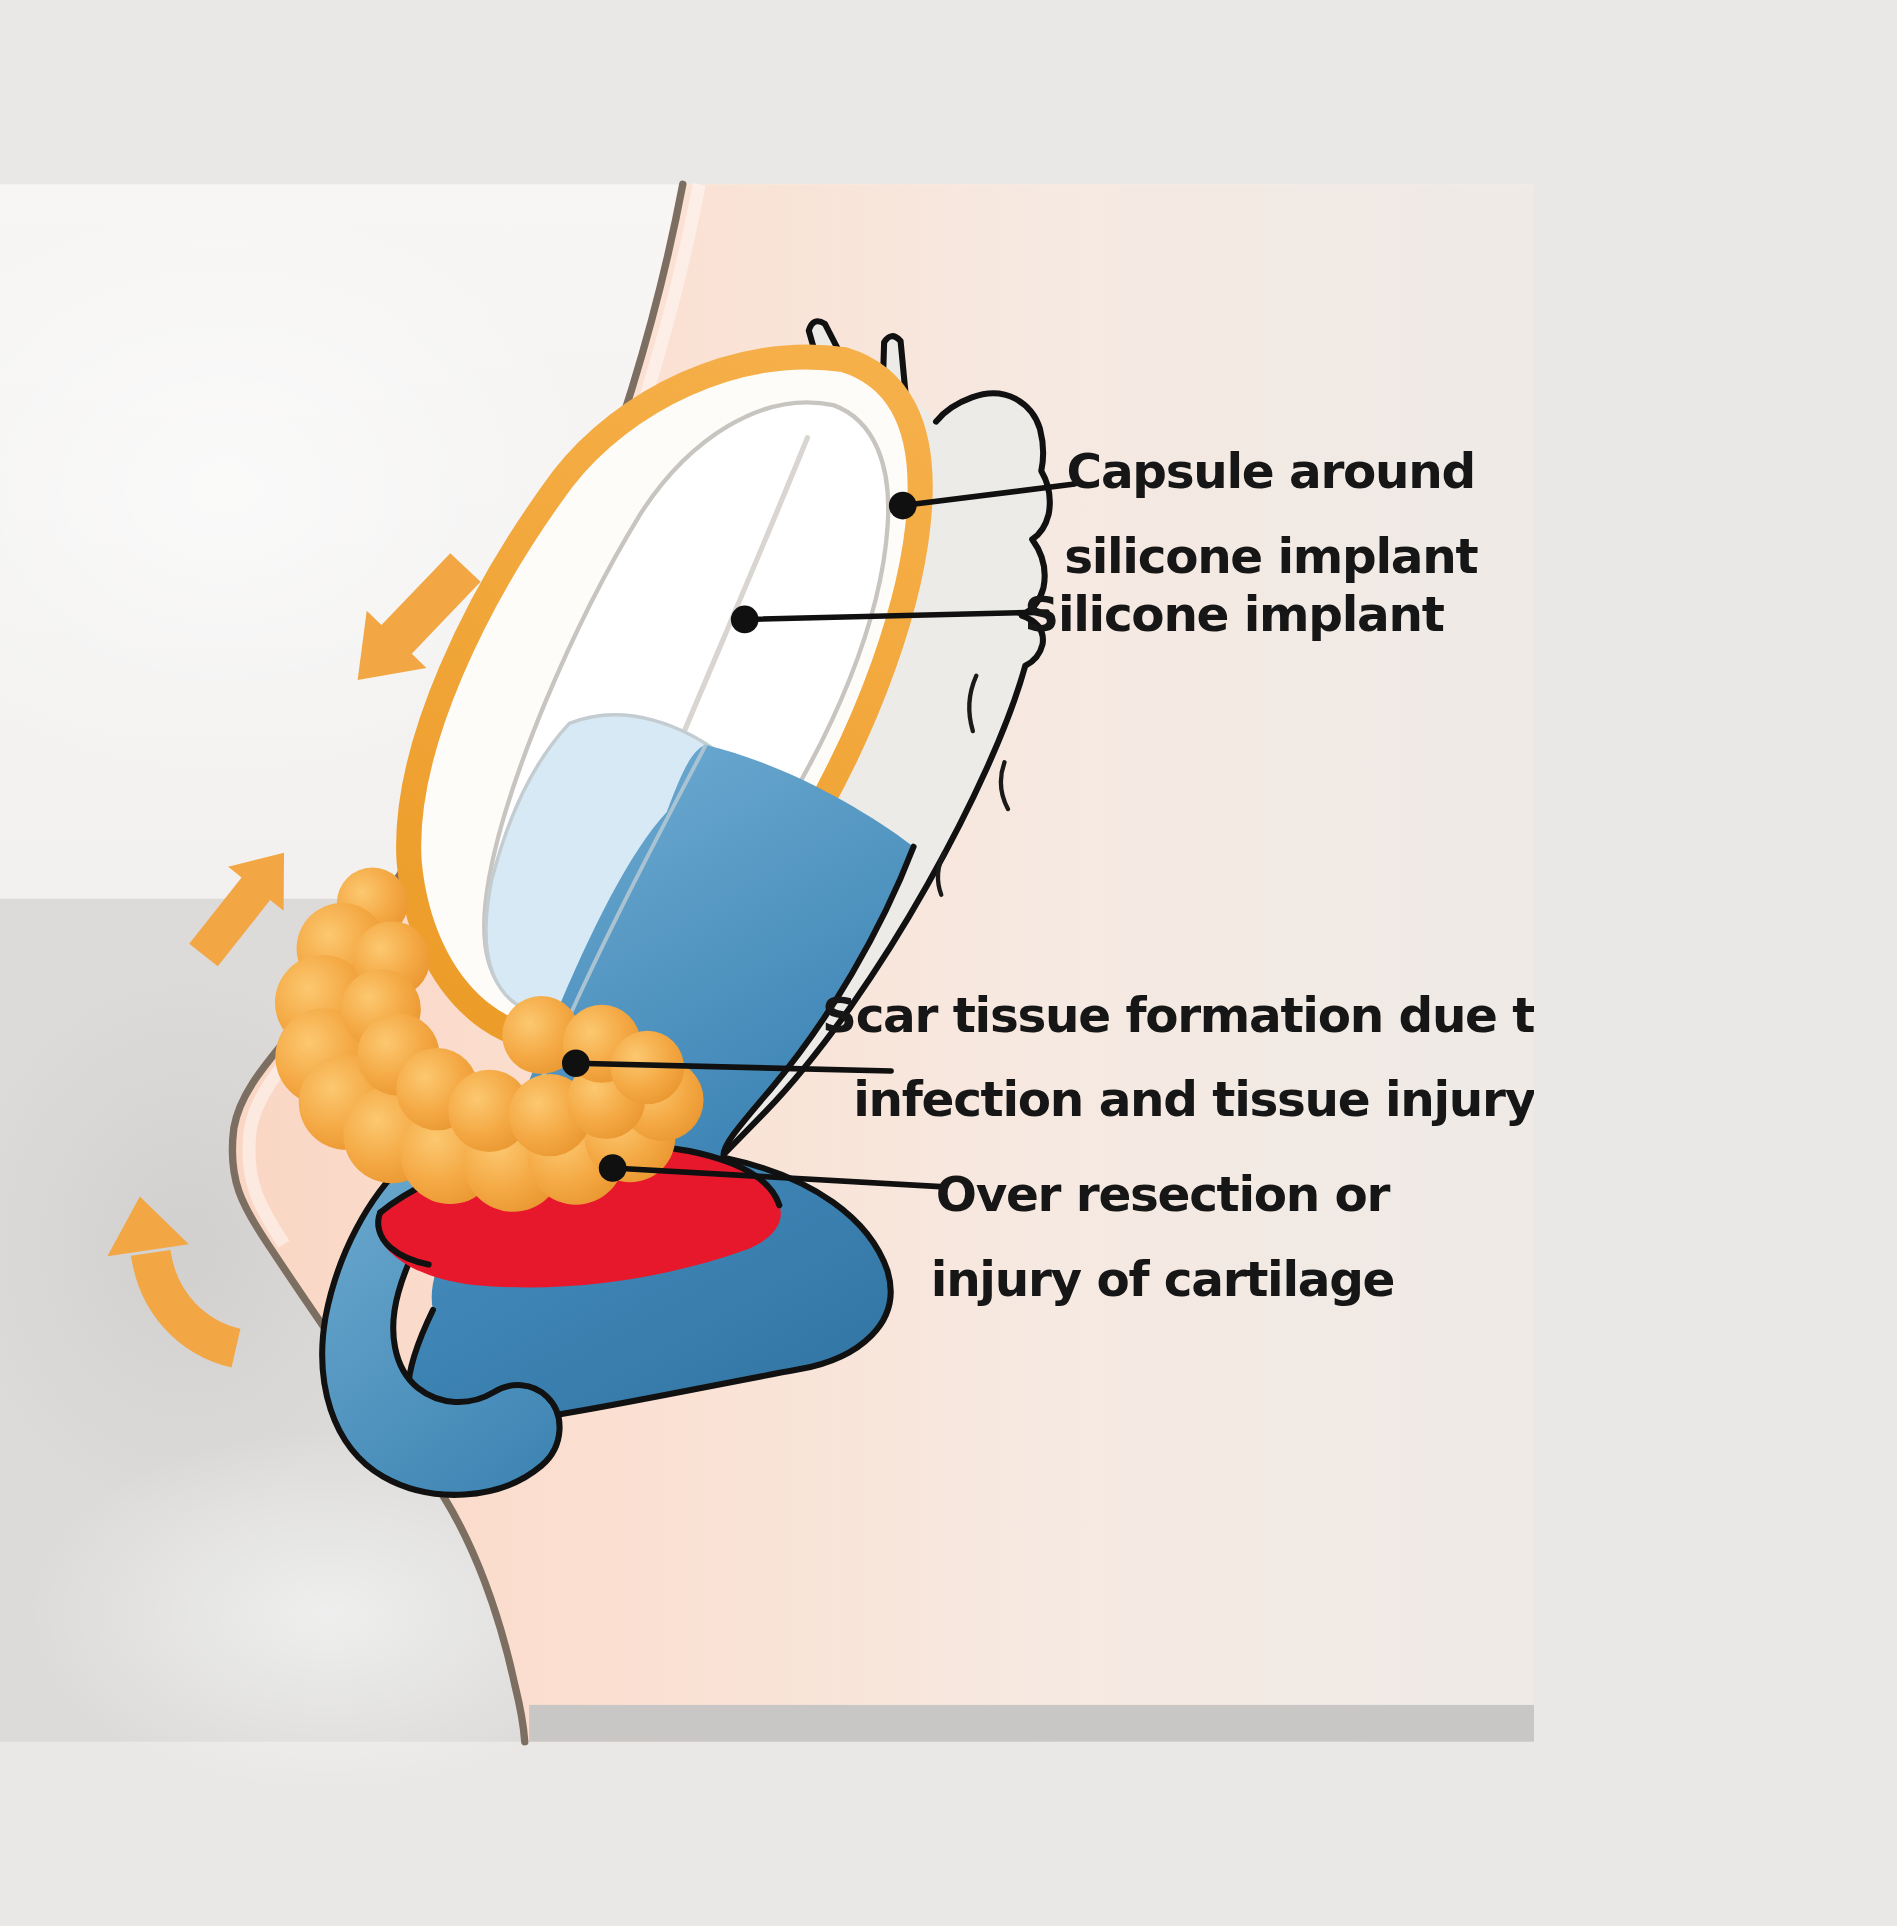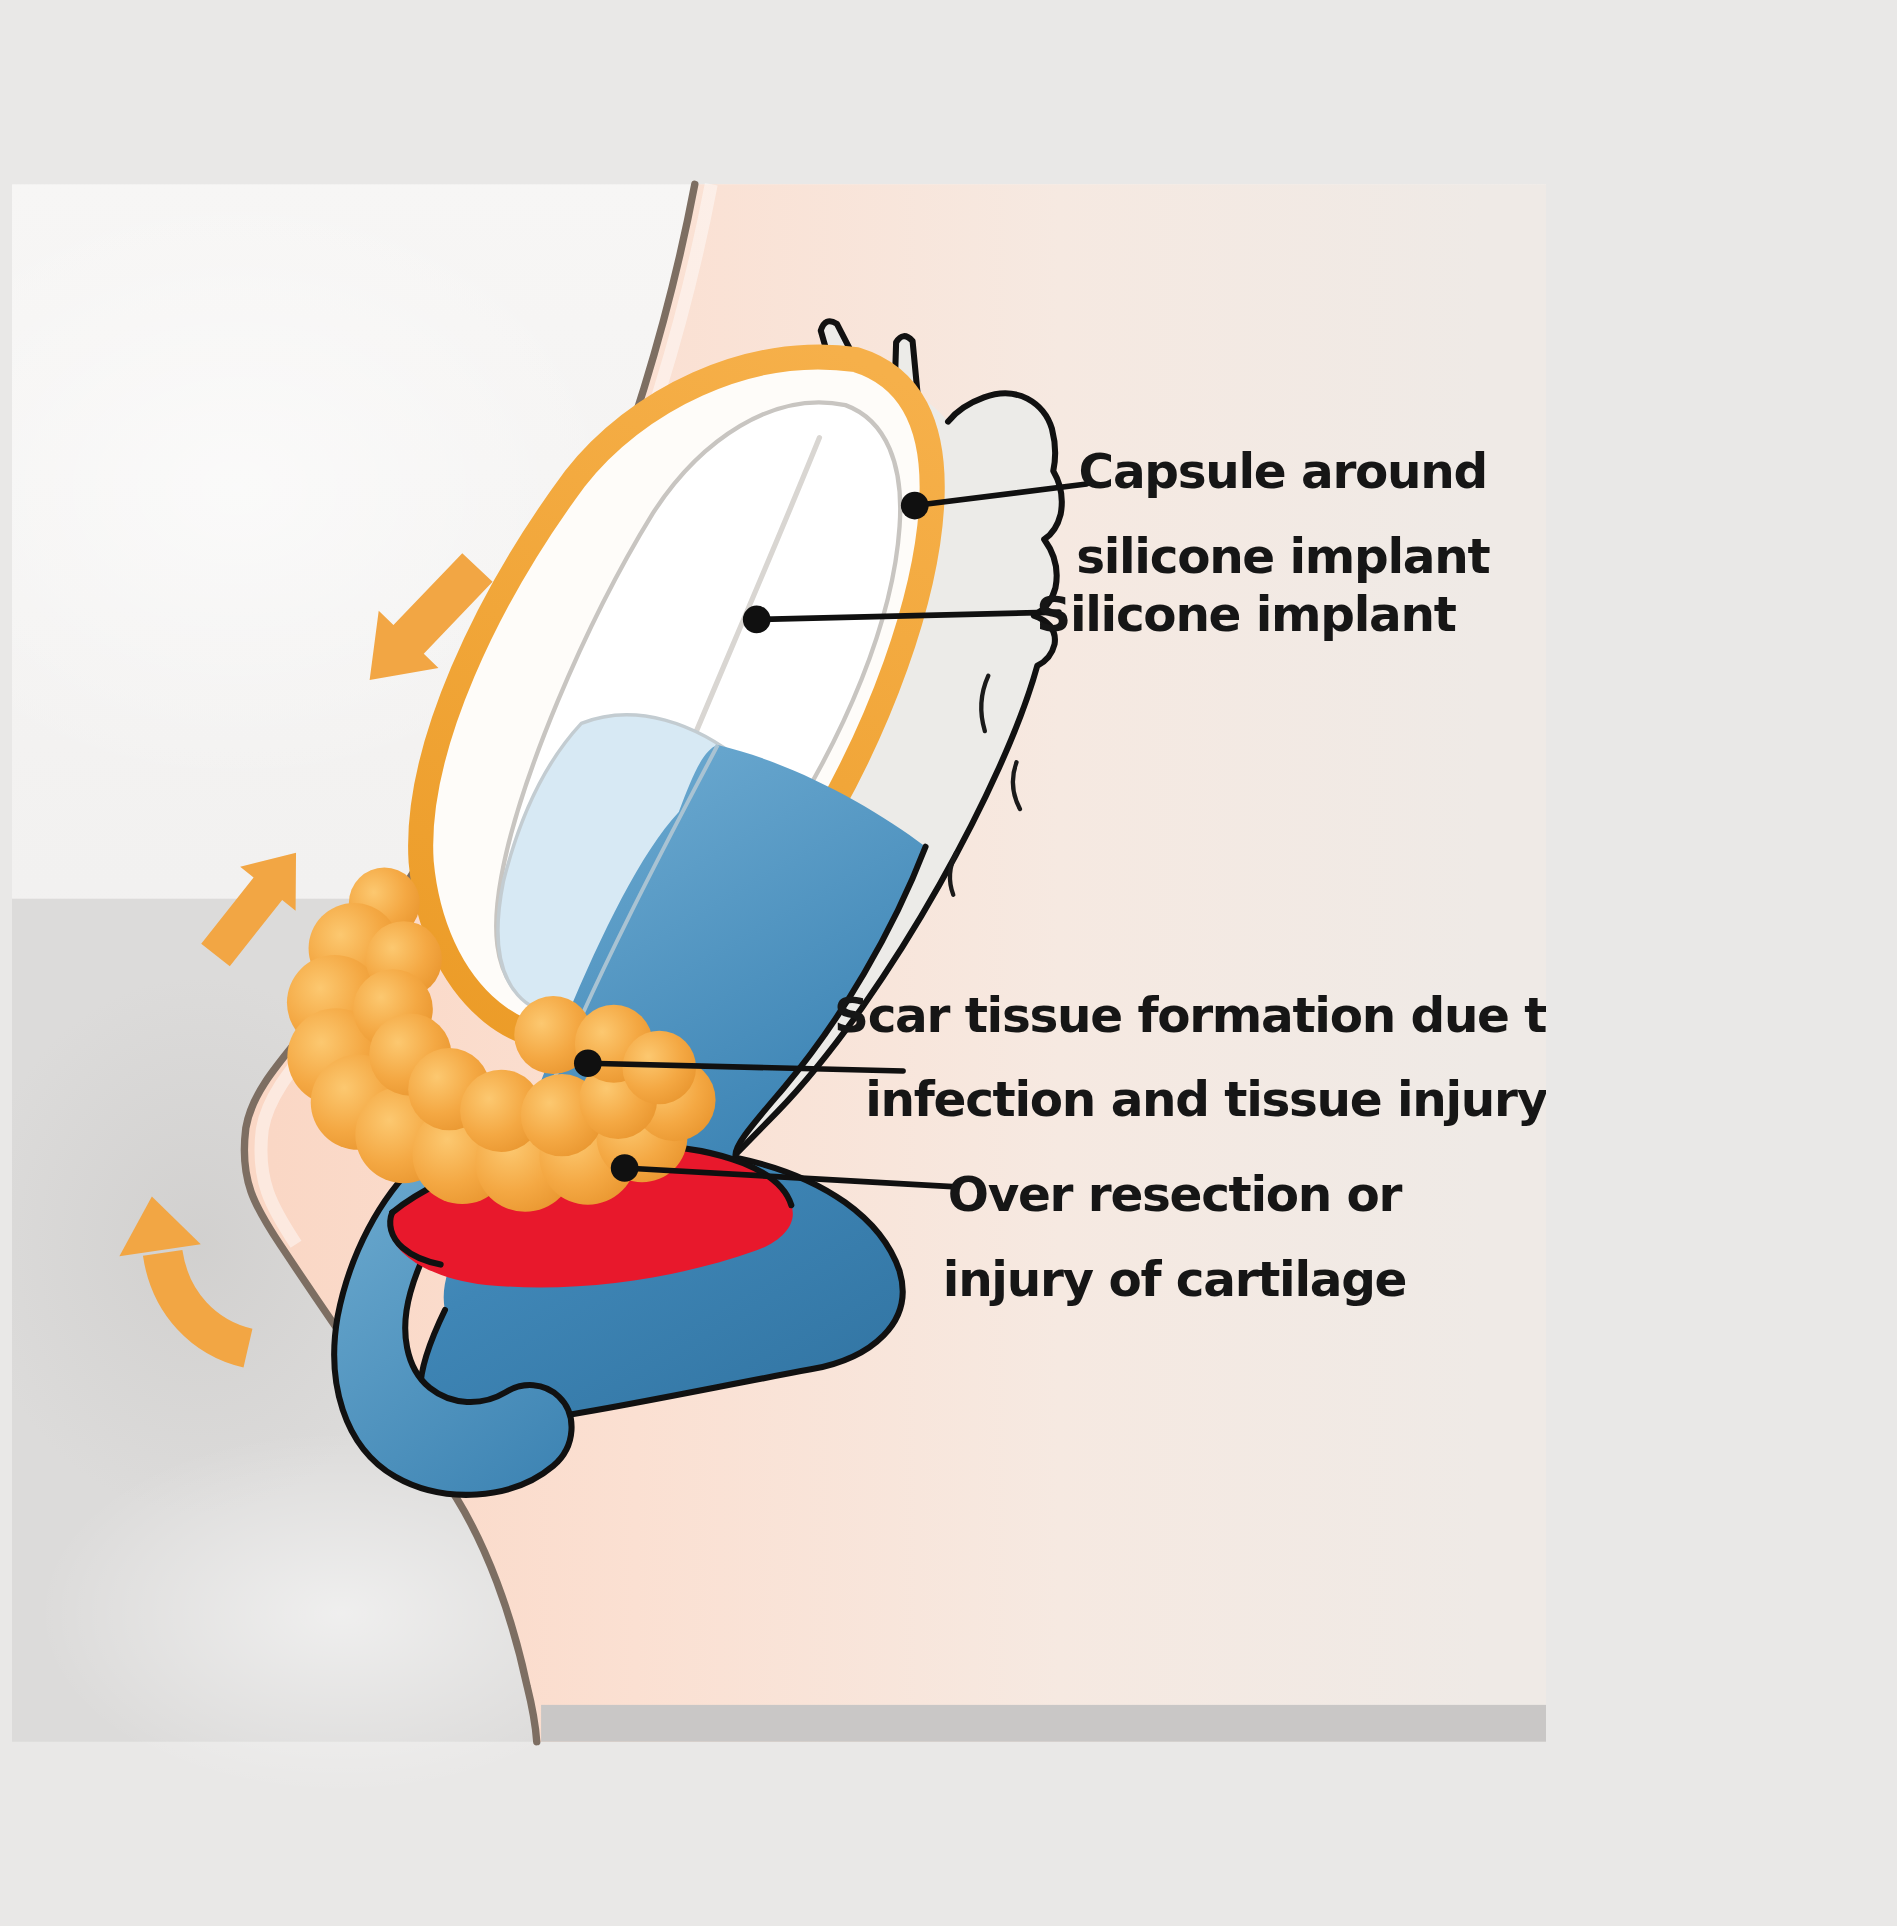--- a/index.html
+++ b/index.html
@@ -1,17 +1,17 @@
 <!DOCTYPE html>
 <html style="font-size:8.6px"><head>
 <meta charset="utf-8">
 <style>
   html,body{margin:0;padding:0;background:#e9e8e7;}
   .stage{position:relative;width:1534px;height:1926px;overflow:hidden;
-         font-family:"DejaVu Sans","Liberation Sans",sans-serif;margin-left:12px;}
+         font-family:"DejaVu Sans","Liberation Sans",sans-serif;}
   .stage svg{position:absolute;left:0;top:0;width:100%;height:100%;display:block;}
   text.lbl{font-family:"DejaVu Sans","Liberation Sans",sans-serif;
            font-weight:bold;font-size:112px;letter-spacing:-3px;
            fill:#161616;text-anchor:middle;}
 </style>
 </head>
 <body>
 
 <div class="stage">
 <svg viewBox="0 0 3543 3597">

